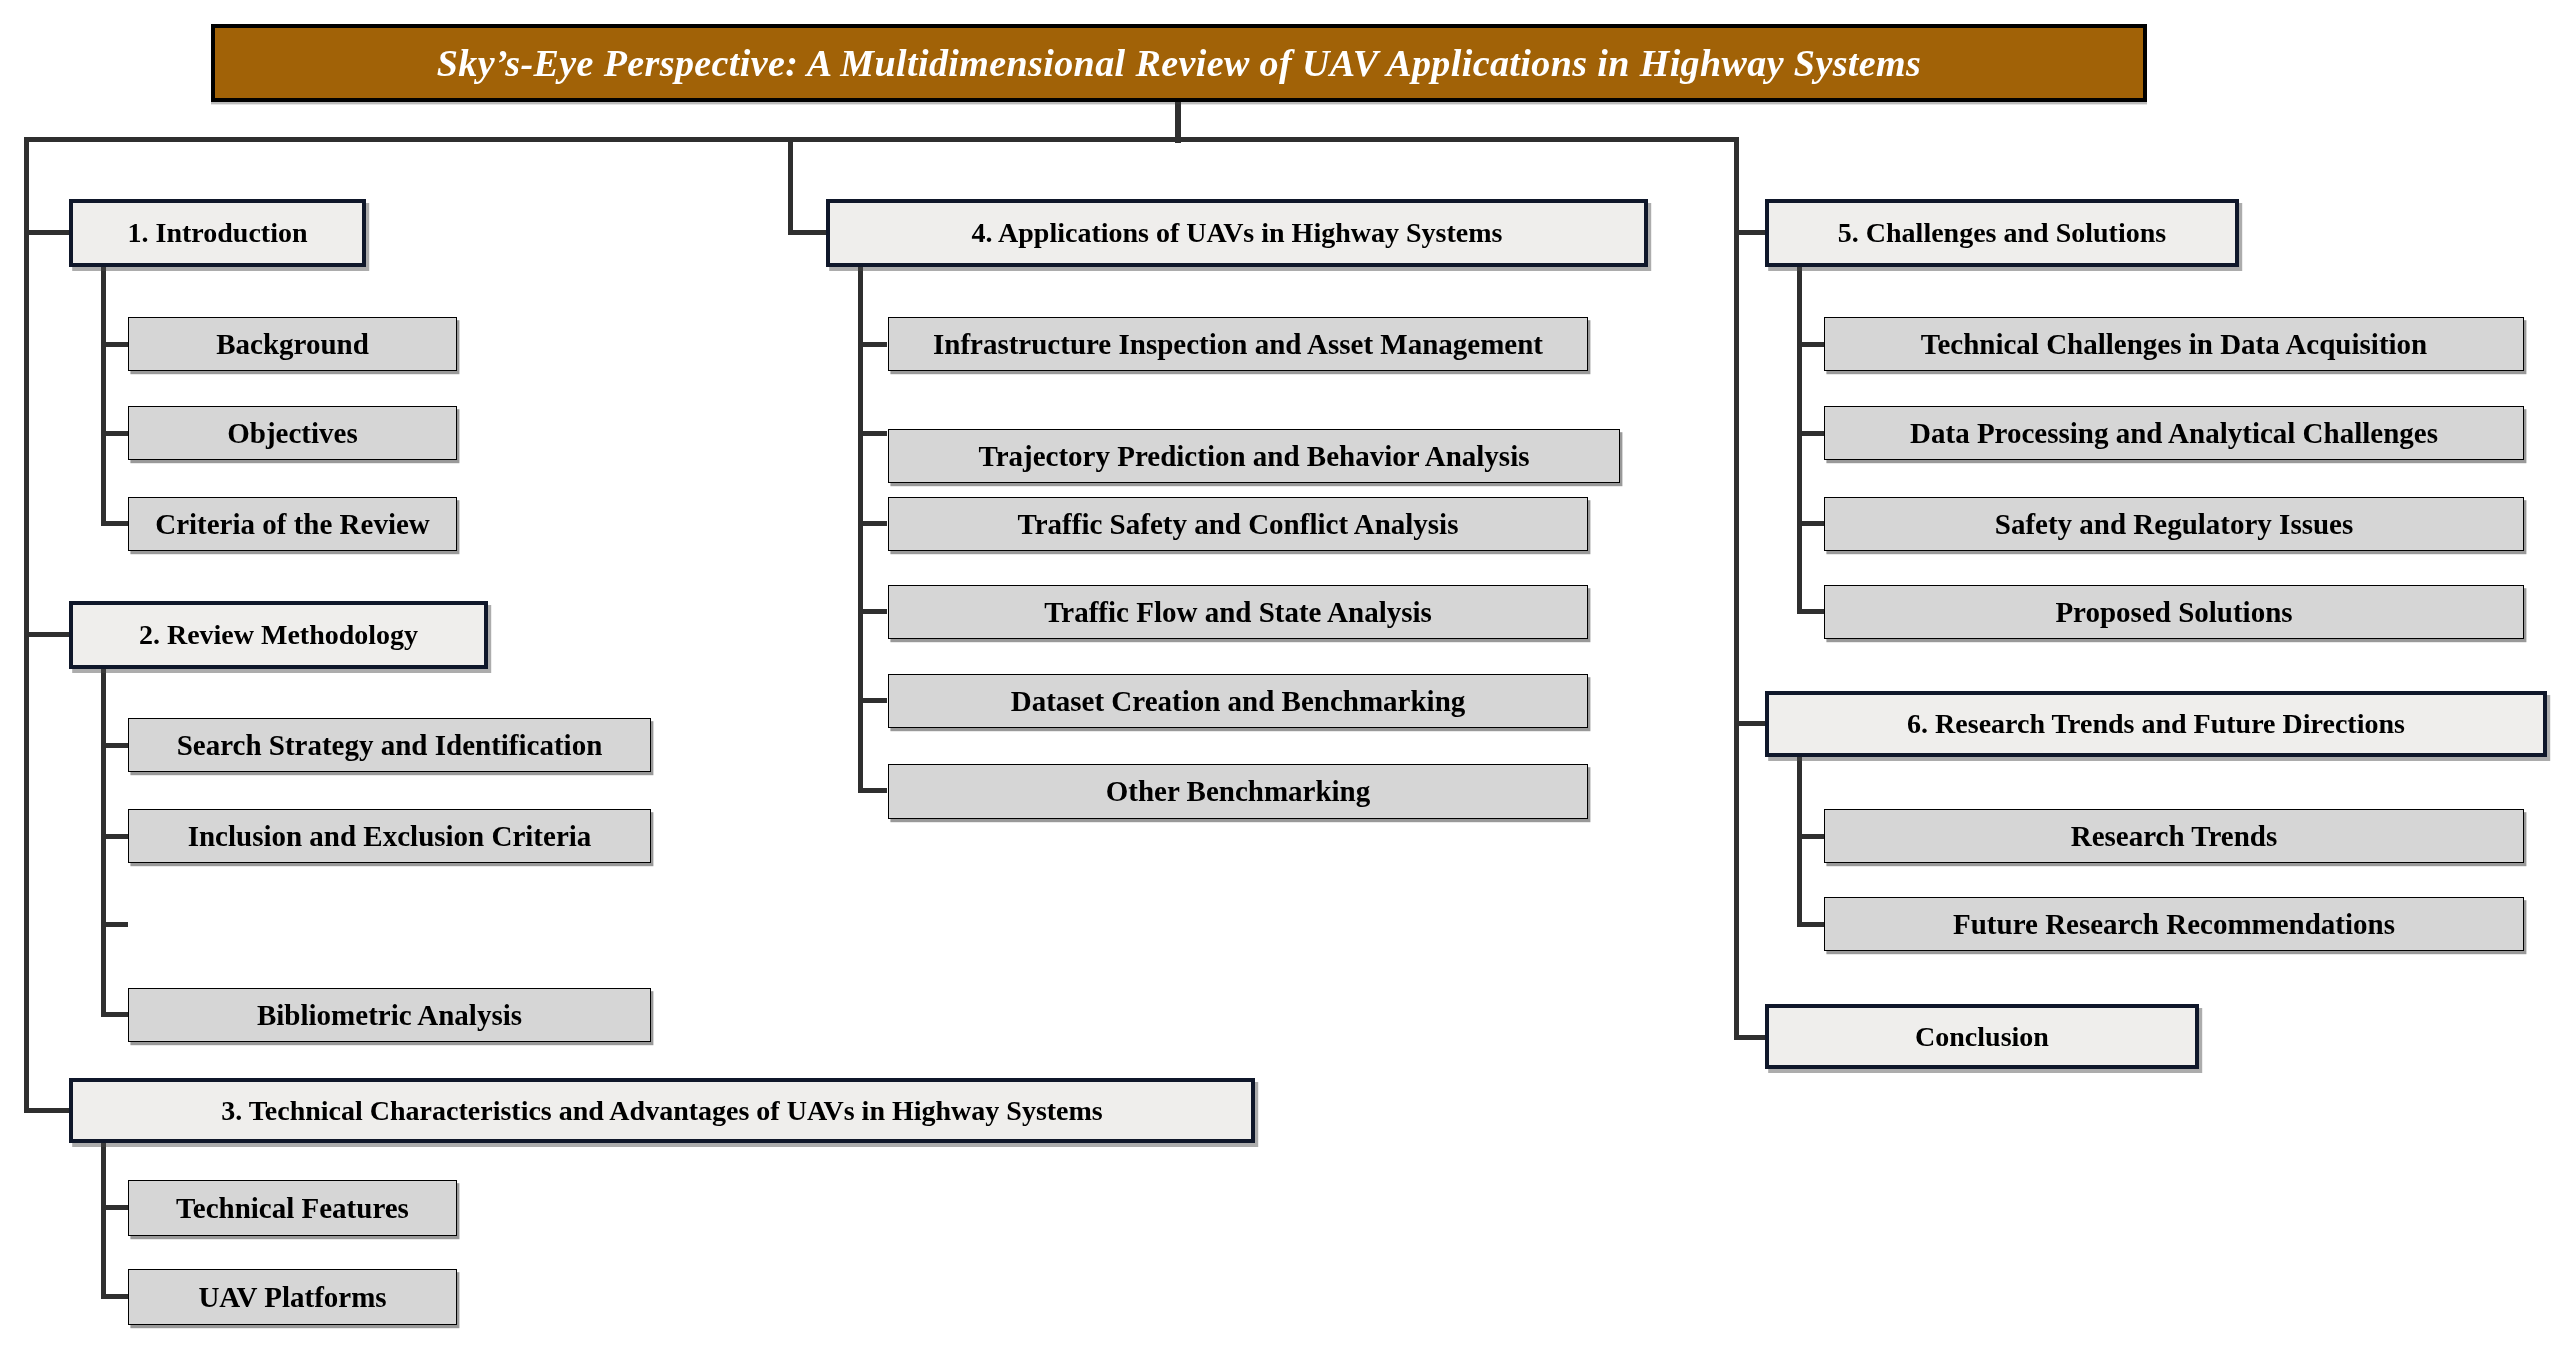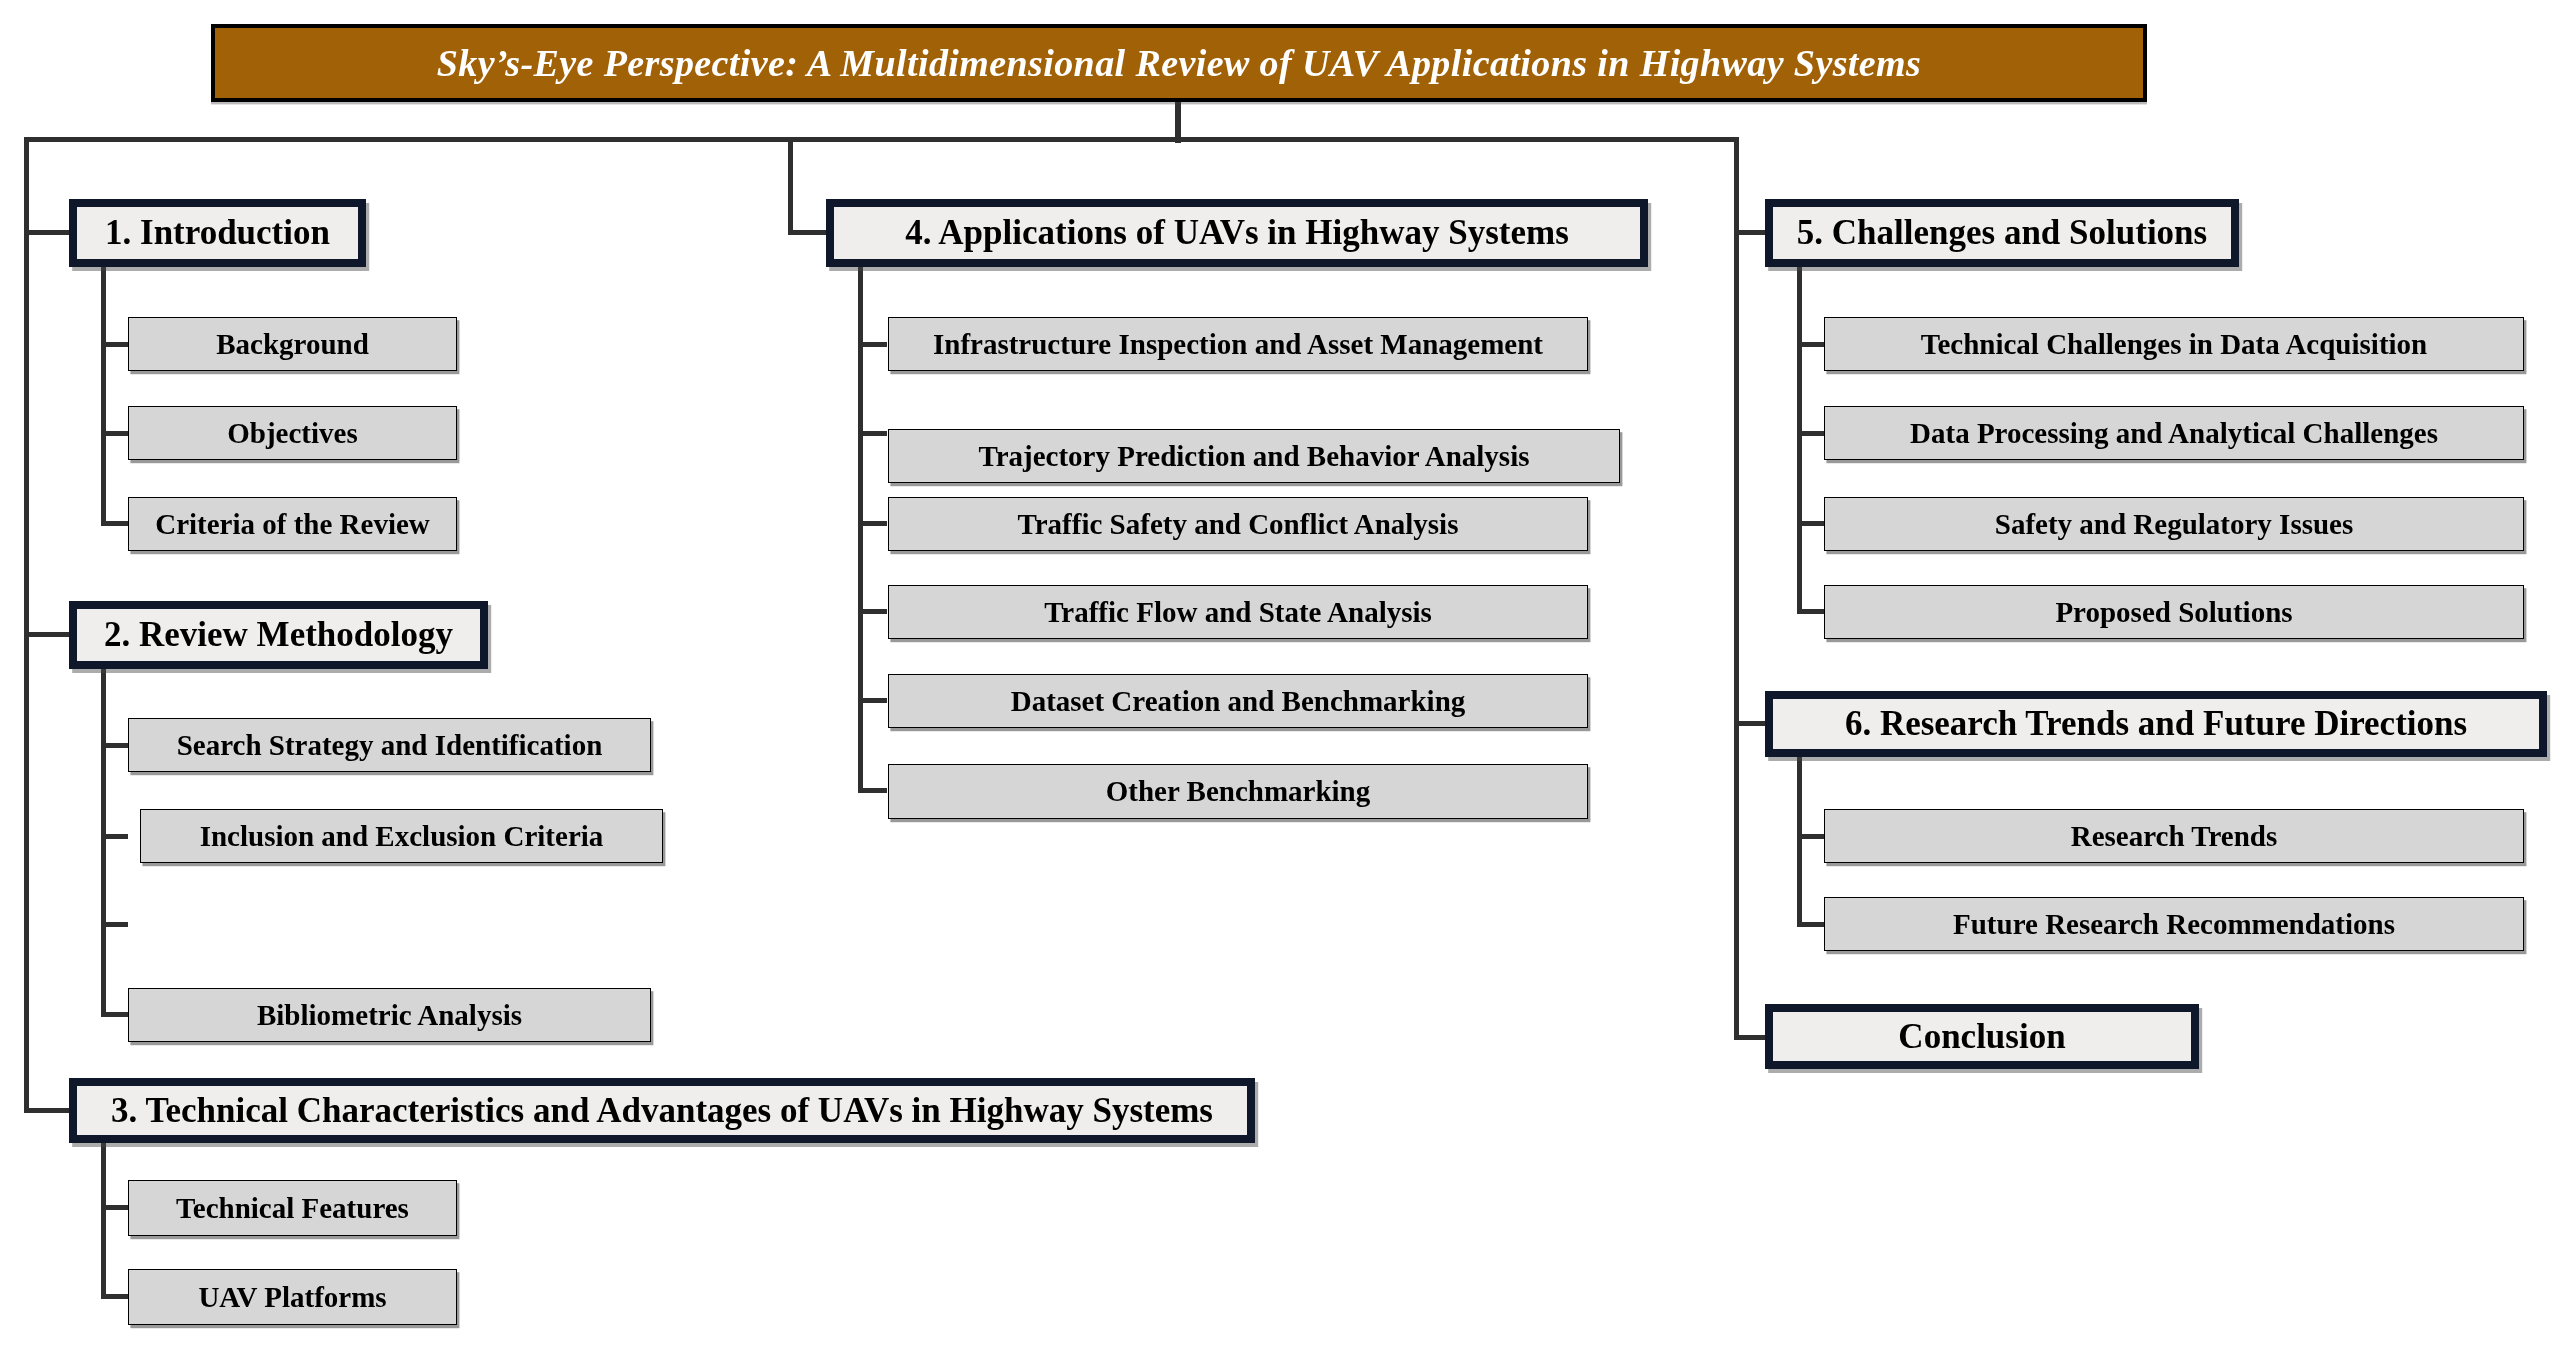--- a/index.html
+++ b/index.html
@@ -23,22 +23,22 @@
     background:#a16207;
     border:4.8px solid #000;
     color:#ffffff;
     font-style:italic;
     font-size:38px;
     letter-spacing:0.4px;
     box-shadow:0 2.4px 0 rgba(60,60,60,0.35);
   }
   .header{
     background:#efeeec;
-    border:8px solid #0f172a;
-    font-size:35px;
+    border:4px solid #0f172a;
+    font-size:28px;
     box-shadow:3.2px 4px 0 rgba(70,70,70,0.45);
     white-space:nowrap;
   }
   .child{
     background:#d6d6d6;
     border:1.6px solid #000;
     font-size:29px;
     box-shadow:2.4px 3.2px 0 rgba(70,70,70,0.55);
     white-space:nowrap;
   }
@@ -103,21 +103,21 @@
   <div class="box header" style="left:826px;top:199px;width:822px;height:68px;">4. Applications of UAVs in Highway Systems</div>
   <div class="box header" style="left:1765px;top:199px;width:474px;height:68px;">5. Challenges and Solutions</div>
   <div class="box header" style="left:1765px;top:691px;width:782px;height:66px;">6. Research Trends and Future Directions</div>
   <div class="box header" style="left:1765px;top:1004px;width:434px;height:65px;">Conclusion</div>
 
   <div class="box child" style="left:128px;top:317px;width:329px;height:54px;">Background</div>
   <div class="box child" style="left:128px;top:406px;width:329px;height:54px;">Objectives</div>
   <div class="box child" style="left:128px;top:497px;width:329px;height:54px;">Criteria of the Review</div>
 
   <div class="box child" style="left:128px;top:718px;width:523px;height:54px;">Search Strategy and Identification</div>
-  <div class="box child" style="left:128px;top:809px;width:523px;height:54px;margin-left:12px;">Inclusion and Exclusion Criteria</div>
+  <div class="box child" style="left:128px;top:809px;width:523px;height:54px;">Inclusion and Exclusion Criteria</div>
   <div class="box child" style="left:128px;top:988px;width:523px;height:54px;">Bibliometric Analysis</div>
 
   <div class="box child" style="left:128px;top:1180px;width:329px;height:56px;">Technical Features</div>
   <div class="box child" style="left:128px;top:1269px;width:329px;height:56px;">UAV Platforms</div>
 
   <div class="box child" style="left:888px;top:317px;width:700px;height:54px;">Infrastructure Inspection and Asset Management</div>
   <div class="box child" style="left:888px;top:429px;width:732px;height:54px;">Trajectory Prediction and Behavior Analysis</div>
   <div class="box child" style="left:888px;top:497px;width:700px;height:54px;">Traffic Safety and Conflict Analysis</div>
   <div class="box child" style="left:888px;top:585px;width:700px;height:54px;text-align:center;">Traffic Flow and State Analysis</div>
   <div class="box child" style="left:888px;top:674px;width:700px;height:54px;">Dataset Creation and Benchmarking</div>

